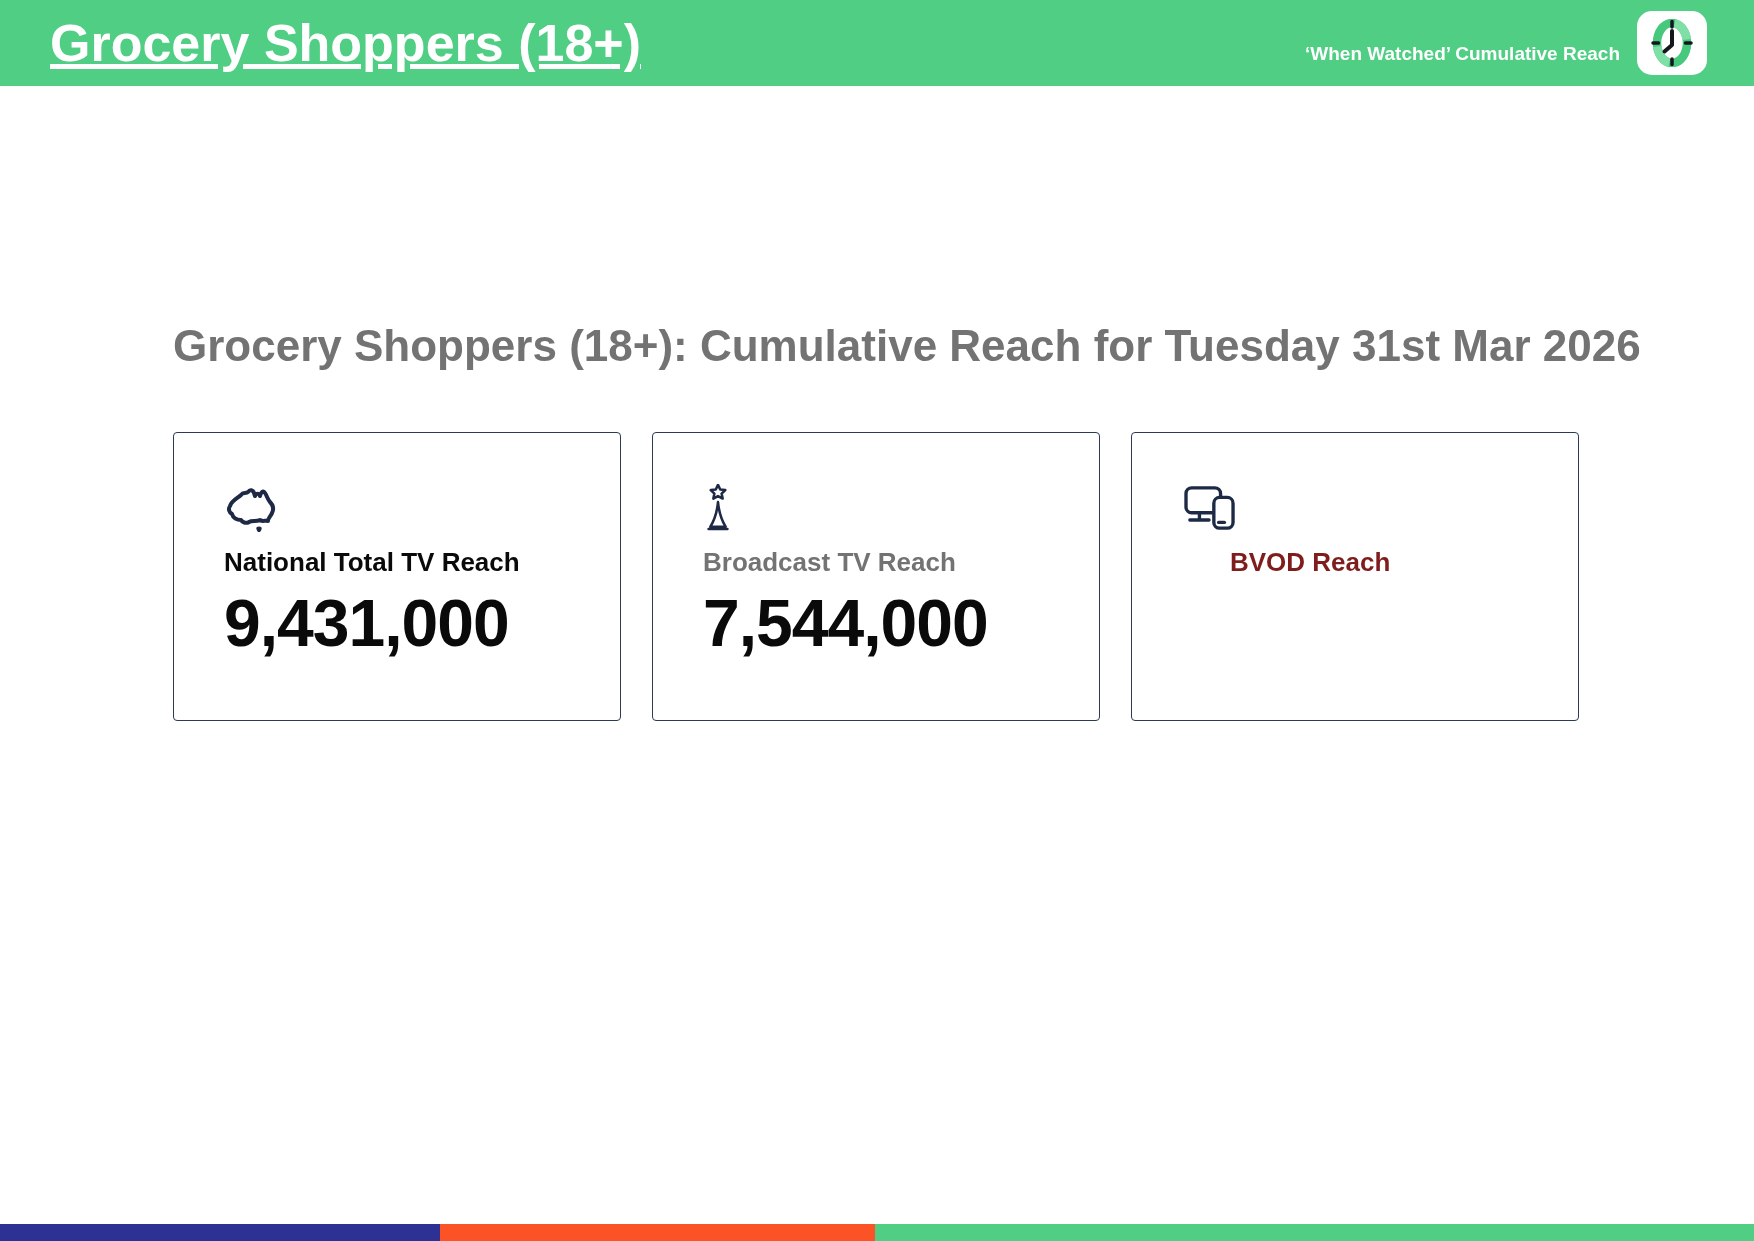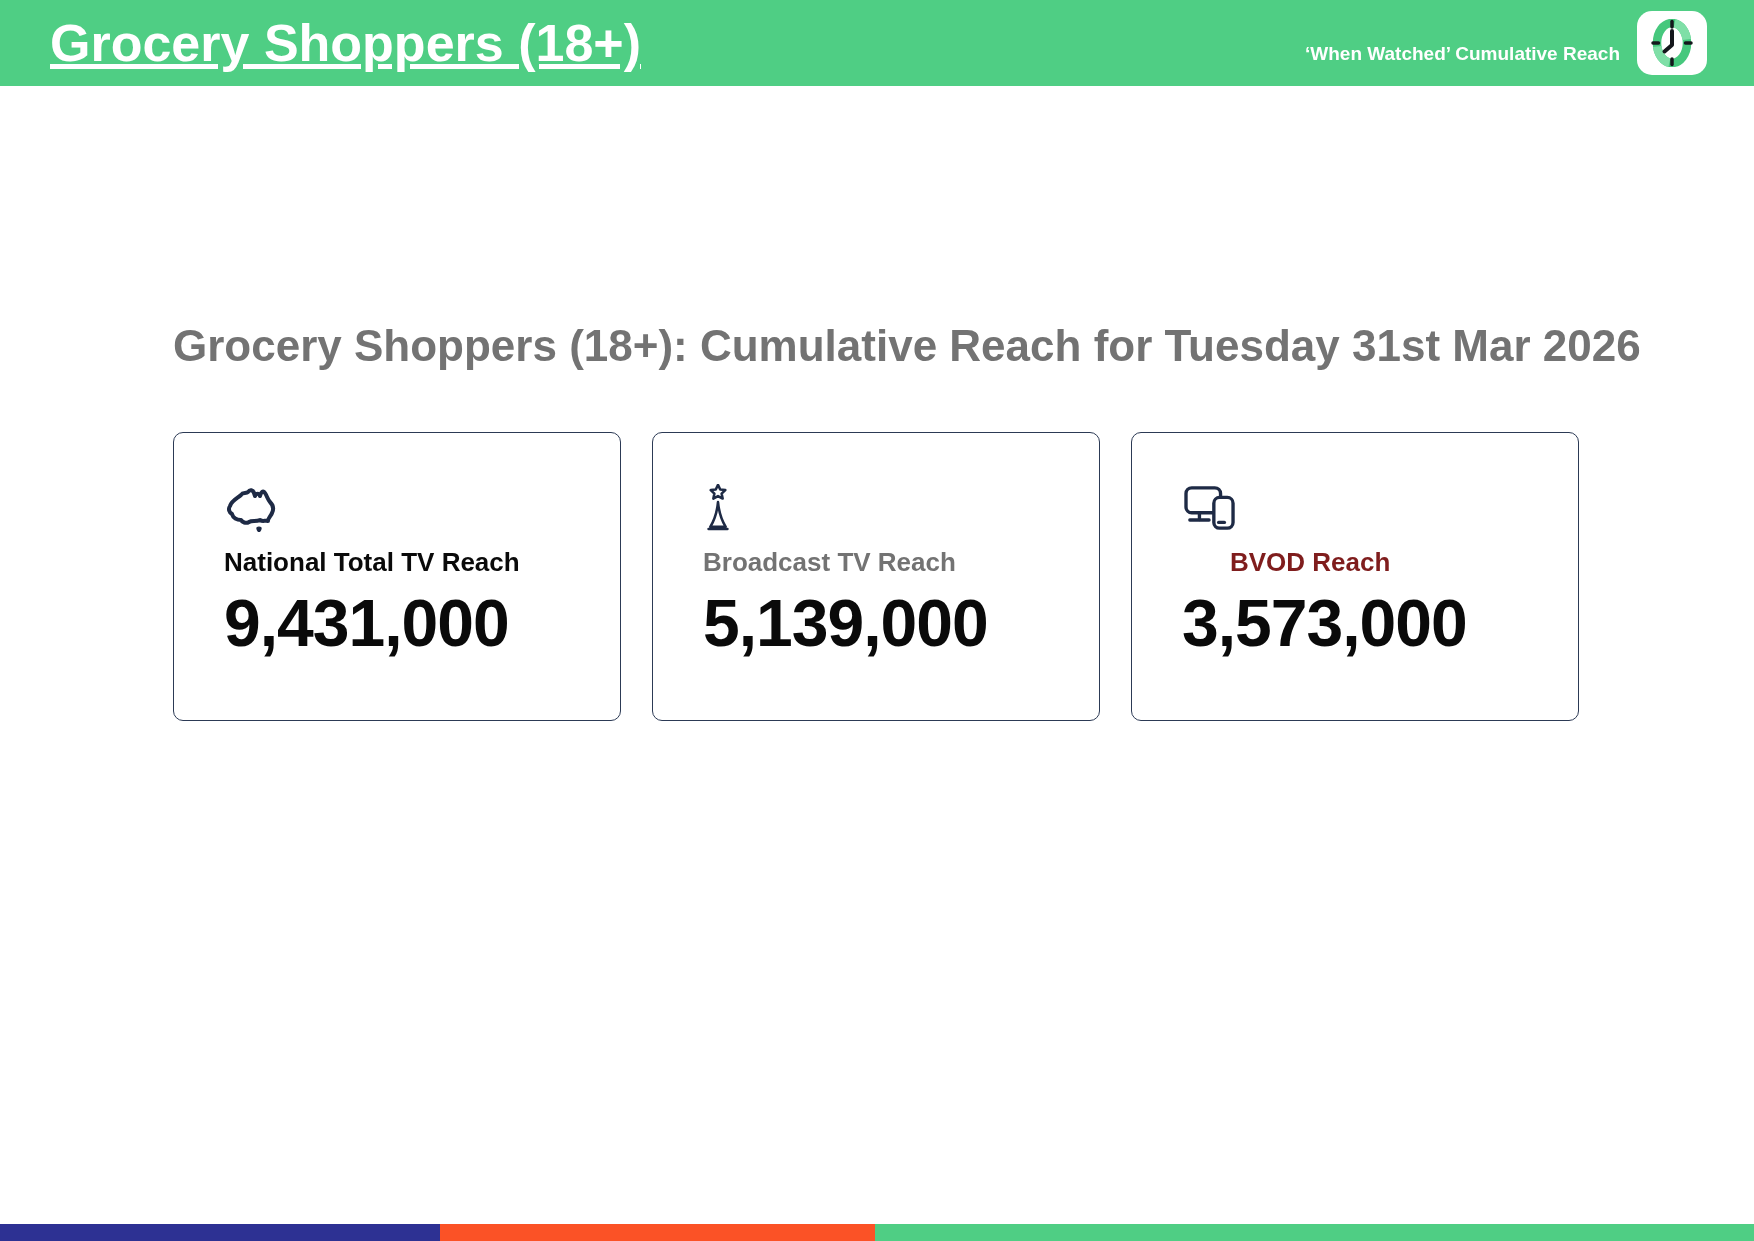--- a/index.html
+++ b/index.html
@@ -53,21 +53,21 @@
   }
   .cards {
     position: absolute;
     left: 173px; top: 432px;
     display: flex; gap: 31px;
   }
   .card {
     width: 448px; height: 289px;
     box-sizing: border-box;
     border: 1.5px solid;
-    border-radius: 10px;
+    border-radius: 4px;
     background: #ffffff;
     padding: 51px 24px 0 50px;
   }
   .card-icon { height: 48px; margin-bottom: 16px; }
   .card-icon svg { display: block; }
   .card-label {
     font-size: 26px;
     font-weight: bold;
     line-height: 1.15;
   }
@@ -140,35 +140,34 @@
     <div class="card" style="border-color: rgb(44, 58, 85);">
       <div class="card-icon" style="color: rgb(30, 42, 69);">
         <svg width="30" height="48" viewBox="0 0 28 56" fill="none">
           <path d="M14 1 L16.6 6.4 L22.5 7.1 L18.2 11.2 L19.4 17 L14 14.1 L8.6 17
                    L9.8 11.2 L5.5 7.1 L11.4 6.4 Z" stroke="currentColor" stroke-width="3" stroke-linejoin="round"></path>
           <path d="M14 21 C13 32 10 42 5 50 L23 50 C18 42 15 32 14 21 Z" stroke="currentColor" stroke-width="3" stroke-linejoin="round"></path>
           <path d="M3 52.5 H25" stroke="currentColor" stroke-width="3" stroke-linecap="round"></path>
         </svg>
       </div>
       <div class="card-label" style="color: #737373;">Broadcast TV Reach</div>
-      <div class="card-value" style="color: rgb(10, 10, 10);">5,139,000</div>
+      <div class="card-value" style="color: rgb(10, 10, 10);">7,544,000</div>
     </div>
 
     <div class="card" style="border-color: rgb(44, 58, 85);">
       <div class="card-icon" style="color: rgb(30, 42, 69);">
         <svg width="56" height="48" viewBox="0 0 56 50" fill="none">
           <rect x="3" y="4" width="36" height="26" rx="6" stroke="currentColor" stroke-width="3.5"></rect>
           <path d="M17 30 V37" stroke="currentColor" stroke-width="3.5" stroke-linecap="round"></path>
           <path d="M7 37.5 H27" stroke="currentColor" stroke-width="3.5" stroke-linecap="round"></path>
           <rect x="32" y="14" width="20" height="32" rx="6" fill="#ffffff" stroke="currentColor" stroke-width="3.5"></rect>
           <path d="M37 40 H43" stroke="currentColor" stroke-width="3.5" stroke-linecap="round"></path>
         </svg>
       </div>
       <div class="card-label" style="color: #7f1d1d; margin-left: 48px;">BVOD Reach</div>
-      <div class="card-value" style="color: rgb(10, 10, 10);">3,573,000</div>
     </div>
 
   </section>
 
   <footer class="bottom-bar">
     <div class="seg" style="background-color: rgb(45, 49, 147); width: 25.1%;"></div>
     <div class="seg" style="background-color: rgb(251, 82, 38); width: 24.8%;"></div>
     <div class="seg" style="background-color: rgb(79, 206, 132); width: 50.1%;"></div>
   </footer>
 

